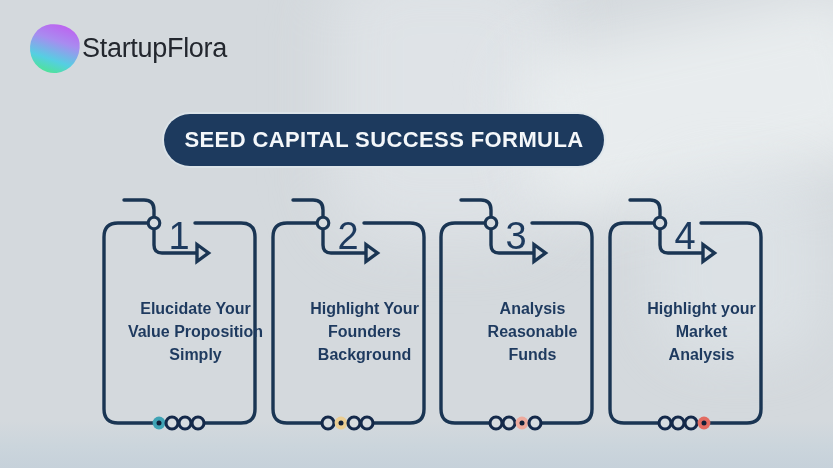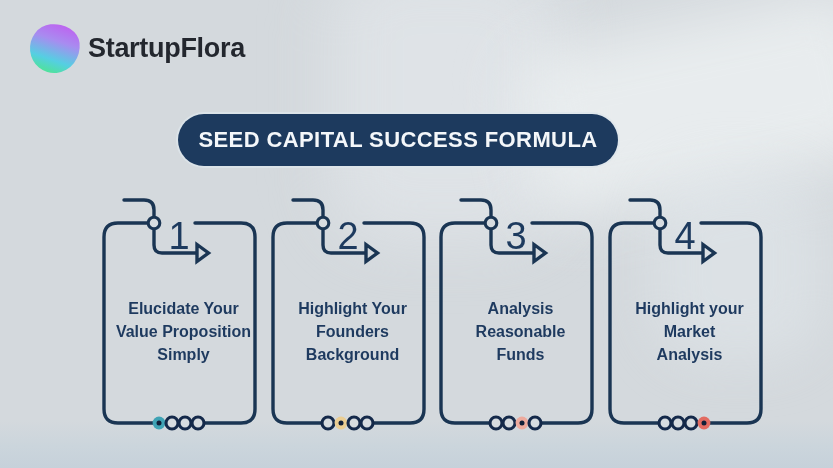--- a/index.html
+++ b/index.html
@@ -35,41 +35,41 @@
 
   
   .logo { position: absolute; left: 30px; top: 24px; display: flex; align-items: center; }
   .logo-blob {
     width: 50px; height: 49px;
     background: linear-gradient(205deg, #bd64f0 12%, #a88cf0 38%, #55cfe2 68%, #4ee68c 92%);
     border-radius: 46% 54% 52% 48% / 50% 44% 56% 50%;
     transform: rotate(-6deg);
   }
   .logo-text {
-    margin-left: 8px;
-    font-size: 27px; font-weight: 700; letter-spacing: -0.3px;
+    margin-left: 2px;
+    font-size: 27px; font-weight: 400; letter-spacing: -0.3px;
     color: #23272e;
   }
 
   
   .title-pill {
-    position: absolute; left: 178px; top: 114px; width: 440px; height: 52px;
+    position: absolute; left: 164px; top: 114px; width: 440px; height: 52px;
     background: #1d3a5e; border-radius: 27px;
     display: flex; align-items: center; justify-content: center;
     box-shadow: 0 0 0 2px rgba(221,229,235,0.75);
   }
   .title-pill span {
     color: #f4f7fa; font-size: 22px; font-weight: 700; letter-spacing: 0.4px;
   }
 
   
   .card { position: absolute; top: 192px; width: 169px; height: 250px; }
   .card svg { position: absolute; left: 0; top: 0; }
   .card-text {
-    position: absolute; left: 4px; top: 105px; width: 169px;
+    position: absolute; left: 16px; top: 105px; width: 169px;
     text-align: center; white-space: pre-line;
     font-size: 16px; font-weight: 700; line-height: 23px;
     color: #1e3a5f;
   }
   .num {
     font-family: "Liberation Sans", sans-serif;
     font-size: 38px; font-weight: 400; fill: #1d3a5e;
   }
   .stroke { stroke: #1a3553; stroke-width: 3.4; fill: none; stroke-linecap: round; }
   .node { fill: #d7dce0; stroke: #1a3553; stroke-width: 3.1; }

